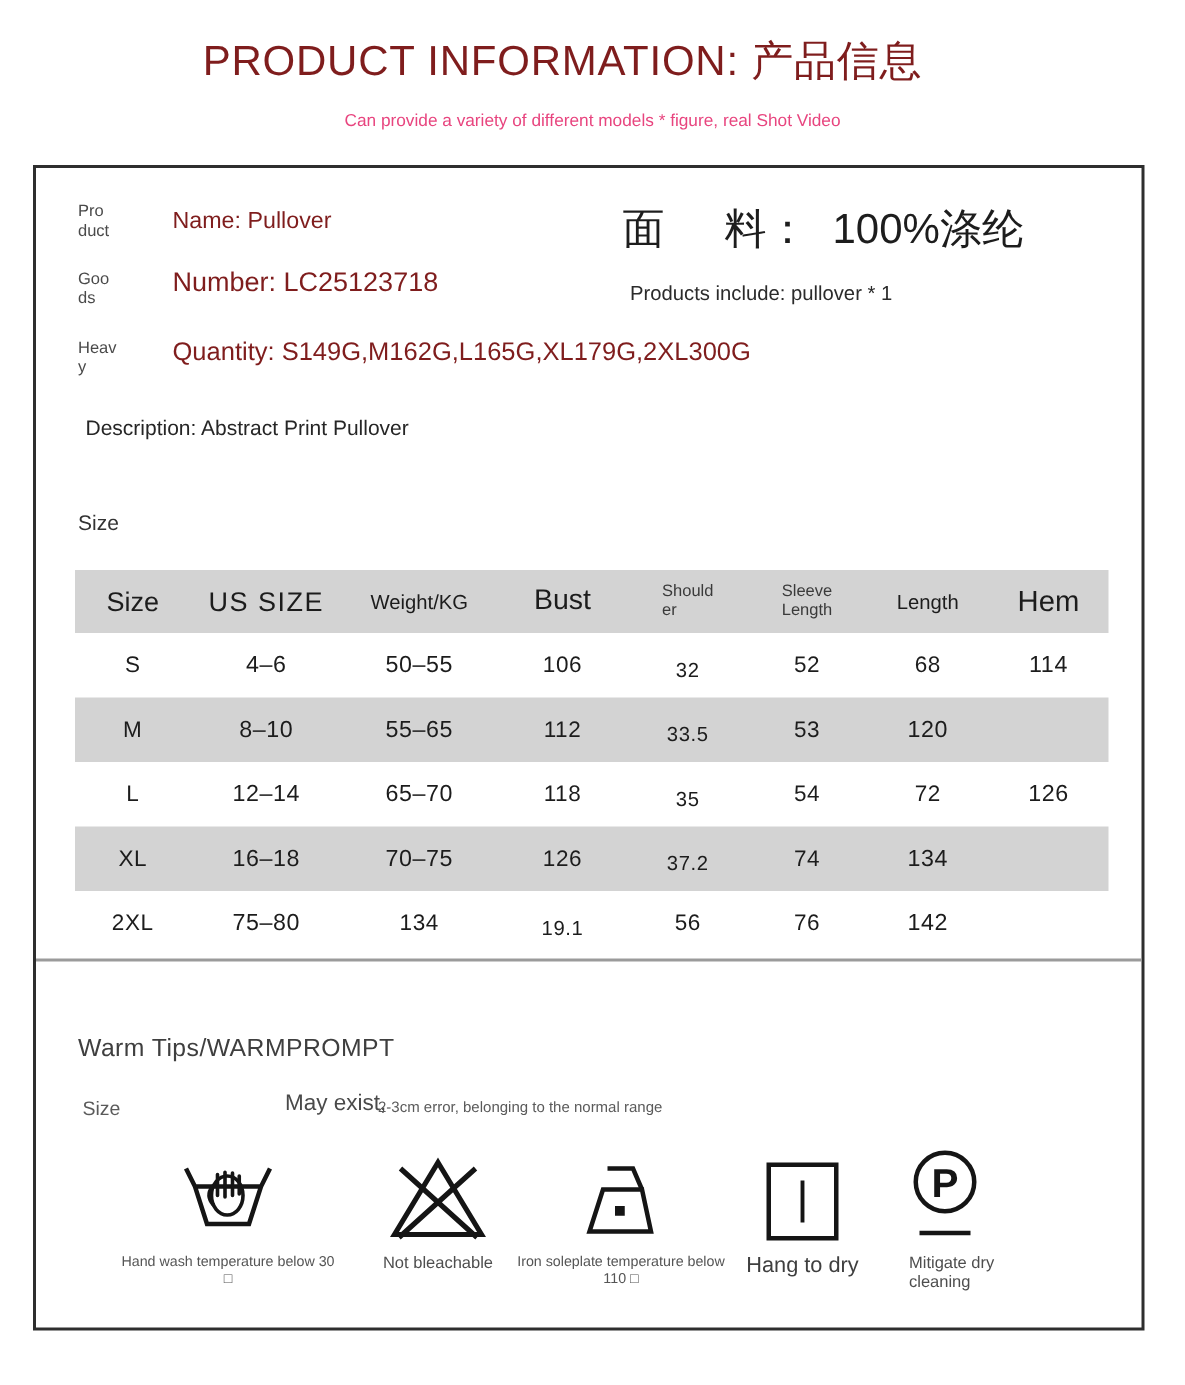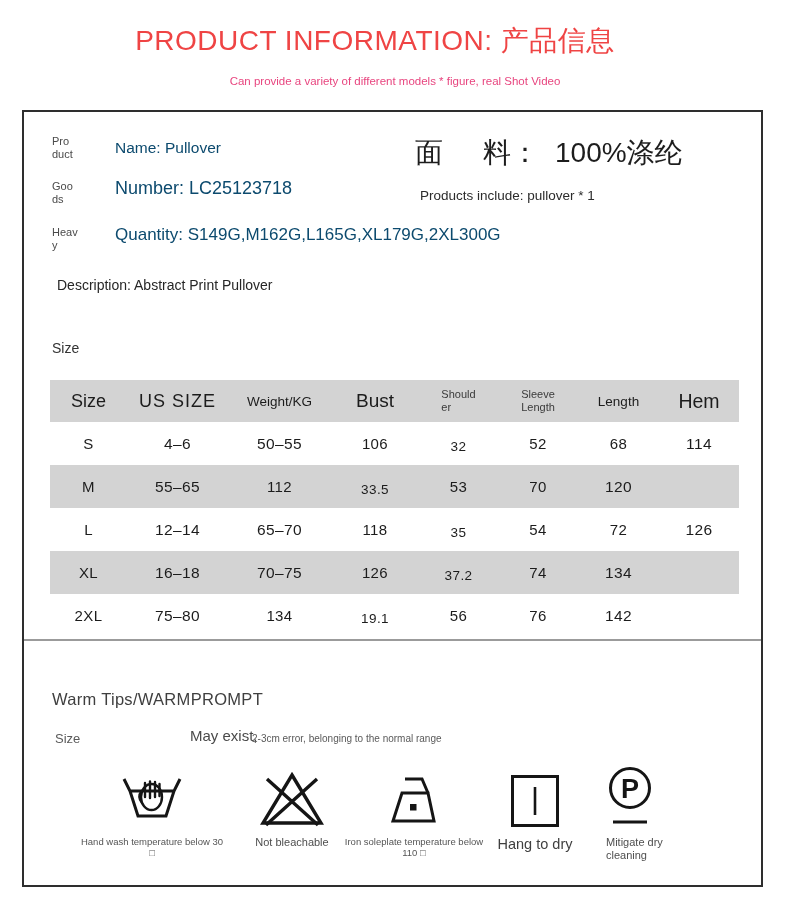--- a/index.html
+++ b/index.html
@@ -1,29 +1,29 @@
 <!DOCTYPE html>
 <html><head>
 <meta charset="utf-8">
 <style>
   html,body{margin:0;padding:0;background:#ffffff;}
   body{font-family:"Liberation Sans","DejaVu Sans",sans-serif;}
   .page{position:relative;width:790px;height:923px;background:#fff;overflow:hidden;}
 
   .title{position:absolute;top:22px;left:0;width:750px;text-align:center;
-         font-size:28px;color:#ef4444;letter-spacing:.5px;}
+         font-size:28px;color:#7f1d1d;letter-spacing:.5px;}
   .subtitle{position:absolute;top:75px;left:0;width:790px;text-align:center;
          font-size:11.5px;color:#e8457f;}
 
   .main-box{position:absolute;left:22px;top:110px;width:741px;height:777px;
          border:2px solid #2e2e2e;box-sizing:border-box;background:#fff;}
 
   .info-label{position:absolute;left:28px;font-size:11px;line-height:13px;
          color:#4a4a4a;white-space:pre-line;}
-  .info-value{position:absolute;left:91px;color:#0c4a6e;}
+  .info-value{position:absolute;left:91px;color:#7f1d1d;}
   .v-name{top:27px;font-size:15.5px;}
   .v-number{top:66px;font-size:18px;}
   .v-quantity{top:113px;font-size:17px;}
   .v-desc{position:absolute;left:33px;top:165px;font-size:14px;color:#262626;}
 
   .fabric{position:absolute;left:391px;top:22px;font-size:28px;color:#1d1d1d;}
   .fabric .fb{margin-left:40px;}
   .fabric .fv{margin-left:16px;}
   .includes{position:absolute;left:396px;top:76px;font-size:13.5px;color:#2b2b2b;}
 
@@ -128,25 +128,25 @@
           <div class="tcell c1">4–6</div>
           <div class="tcell c2">50–55</div>
           <div class="tcell c3">106</div>
           <div class="tcell c4">32</div>
           <div class="tcell c5">52</div>
           <div class="tcell c6">68</div>
           <div class="tcell c7">114</div>
         </div>
         <div class="trow tbody shaded">
           <div class="tcell c0">M</div>
+          <div class="tcell c1">8–10</div>
           <div class="tcell c2">55–65</div>
           <div class="tcell c3">112</div>
           <div class="tcell c4">33.5</div>
           <div class="tcell c5">53</div>
-          <div class="tcell c6">70</div>
           <div class="tcell c7">120</div>
         </div>
         <div class="trow tbody">
           <div class="tcell c0">L</div>
           <div class="tcell c1">12–14</div>
           <div class="tcell c2">65–70</div>
           <div class="tcell c3">118</div>
           <div class="tcell c4">35</div>
           <div class="tcell c5">54</div>
           <div class="tcell c6">72</div>

